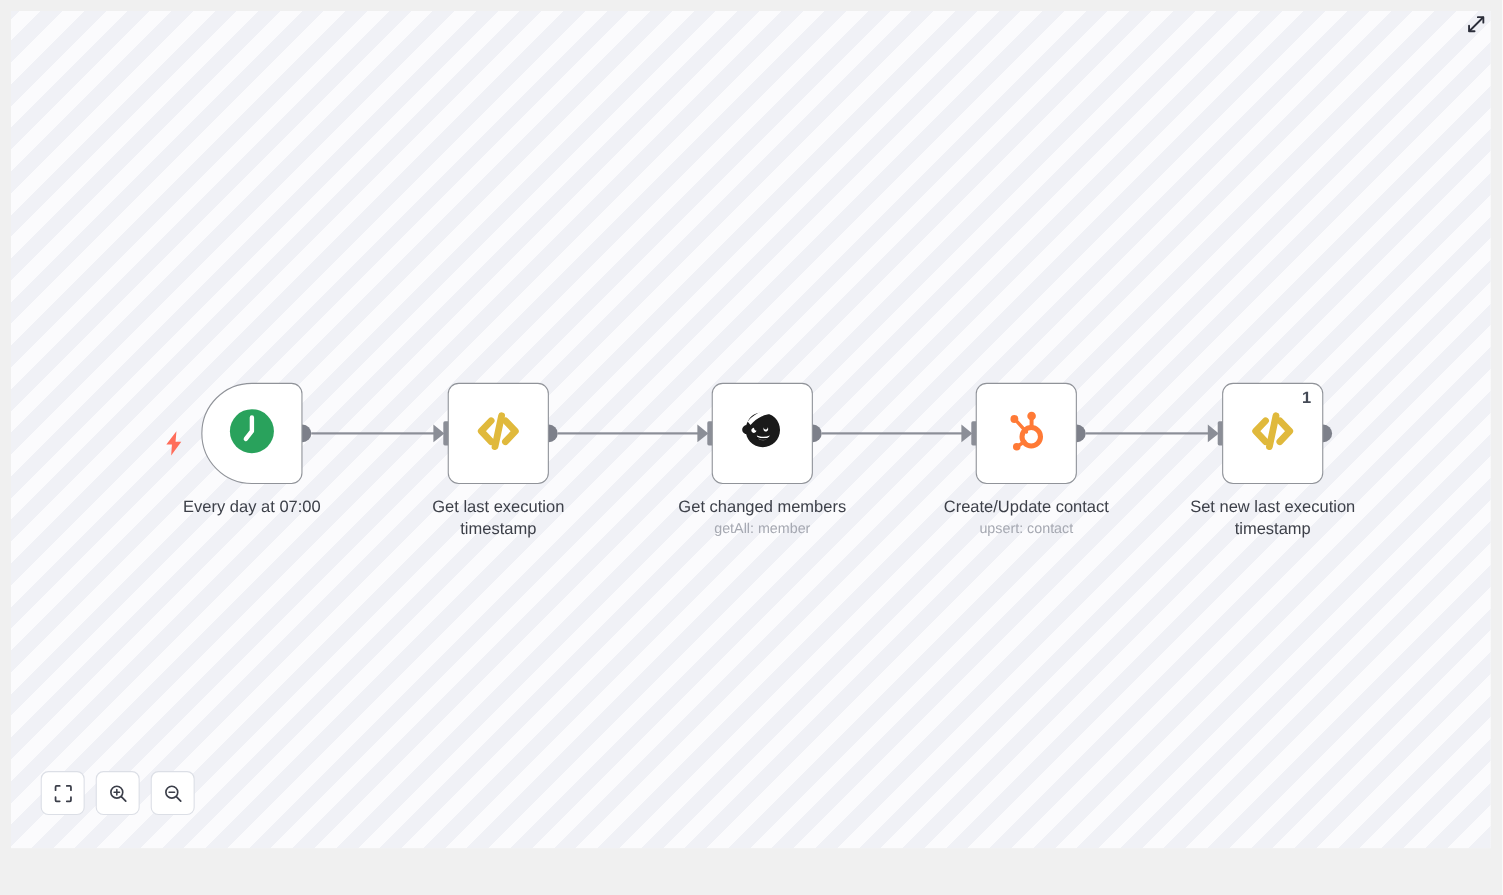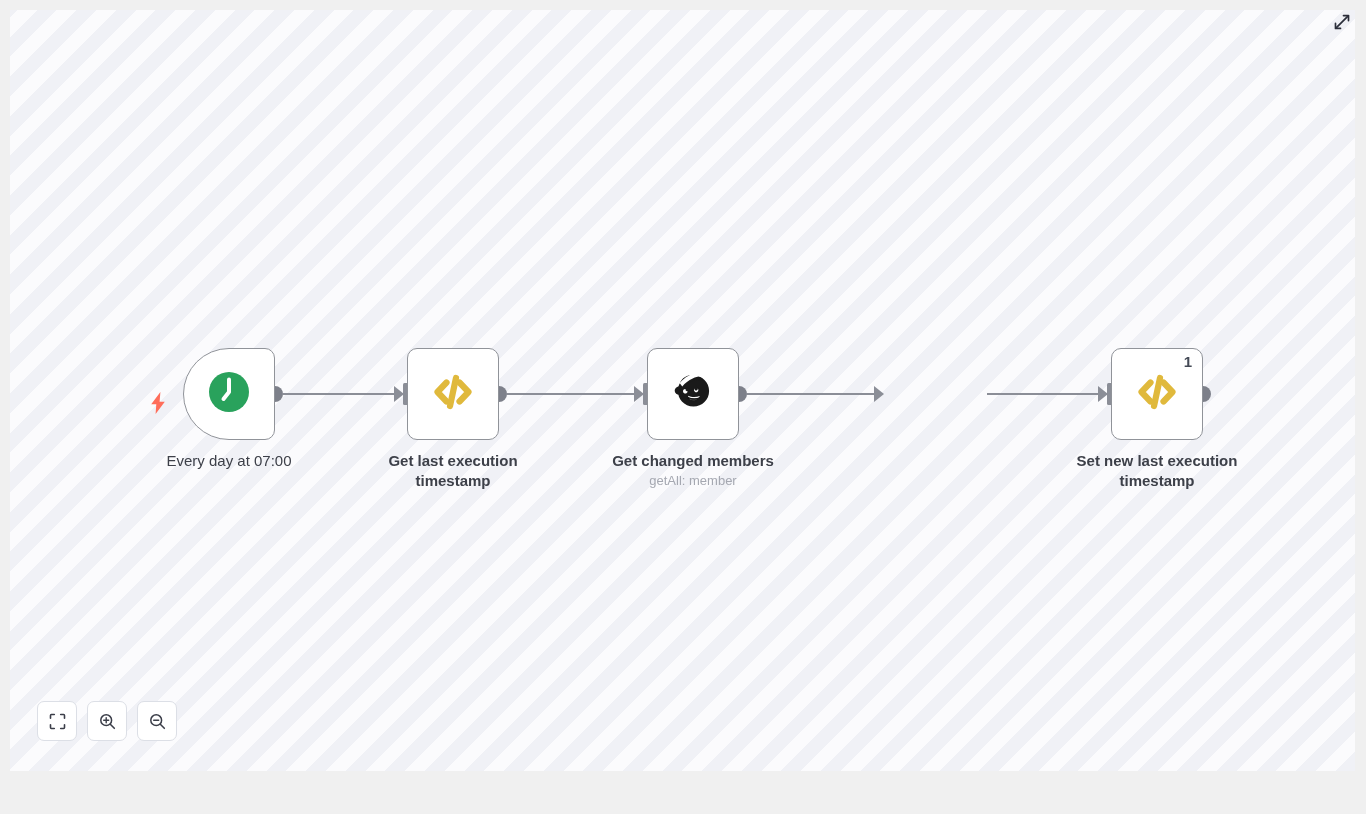--- a/index.html
+++ b/index.html
@@ -91,21 +91,21 @@
   }
 
   .node-label {
     position: absolute;
     top: 103px;
     left: 50%;
     transform: translateX(-50%);
     width: 230px;
     text-align: center;
     font-size: 15px;
-    font-weight: bold;
+    font-weight: normal;
     color: #3d4049;
     line-height: 20px;
     white-space: pre-line;
   }
   .node-label.regular { font-weight: normal; color: #3d4049; }
 
   .node-sub {
     position: absolute;
     left: 50%;
     transform: translateX(-50%);
@@ -233,20 +233,37 @@
                   <path d="M20.6 31.2c3.7 2.1 9 2.2 12.9.3" fill="none" stroke="#1a1a1a" stroke-width="1.1"></path>
                   <path d="M21.4 33.4c3.3 1.7 8 1.8 11.3.2" fill="none" stroke="#1a1a1a" stroke-width="1.1"></path>
                   <path d="M22.3 23.4a1.9 1.9 0 1 0 0 .01z" fill="#1a1a1a"></path>
                   <path d="M30.9 22.6a1.8 1.8 0 1 0 0 .01z" fill="#1a1a1a"></path>
                 </g>
               </svg></span>
           </div>
           <div class="node-label">Get changed members</div>
           <div class="node-sub" style="top: 125px;">getAll: member</div>
         </div>
+        <div class="node-wrap" style="left: 877px; top: 338px;">
+          <div class="ep-in" style="left: -4px;"></div>
+          <div class="ep-out" style="left: 84px;"></div>
+          <div class="node-box">
+            <span><svg width="52" height="52" viewBox="0 0 52 52">
+                <circle cx="30.5" cy="31" r="8.4" fill="none" stroke="#ff7a36" stroke-width="4.6"></circle>
+                <line x1="30.8" y1="13" x2="30.8" y2="22.5" stroke="#ff7a36" stroke-width="3.6" stroke-linecap="round"></line>
+                <circle cx="30.8" cy="12.2" r="3.9" fill="#ff7a36"></circle>
+                <line x1="16.6" y1="16.2" x2="26" y2="26.6" stroke="#ff7a36" stroke-width="3.2" stroke-linecap="round"></line>
+                <circle cx="15.2" cy="14.9" r="3.6" fill="#ff7a36"></circle>
+                <line x1="24.6" y1="35.4" x2="18.8" y2="39.2" stroke="#ff7a36" stroke-width="3.2" stroke-linecap="round"></line>
+                <circle cx="17.3" cy="40.1" r="3.4" fill="#ff7a36"></circle>
+              </svg></span>
+          </div>
+          <div class="node-label">Create/Update contact</div>
+          <div class="node-sub" style="top: 125px;">upsert: contact</div>
+        </div>
         <div class="node-wrap" style="left: 1101px; top: 338px;">
           <div class="ep-in" style="left: -4px;"></div>
           <div class="ep-out" style="left: 84px;"></div>
           <div class="node-box">
             <span><svg width="52" height="52" viewBox="0 0 52 52">
                 <path d="M19.5 16.5 L10.5 26 L19.5 35.5" fill="none" stroke="#e0b93c" stroke-width="6.2" stroke-linecap="round" stroke-linejoin="round"></path>
                 <path d="M32.5 16.5 L41.5 26 L32.5 35.5" fill="none" stroke="#e0b93c" stroke-width="6.2" stroke-linecap="round" stroke-linejoin="round"></path>
                 <path d="M29 12 L23 40" fill="none" stroke="#e0b93c" stroke-width="6.2" stroke-linecap="round"></path>
               </svg></span>
             <div class="node-badge">1</div>

